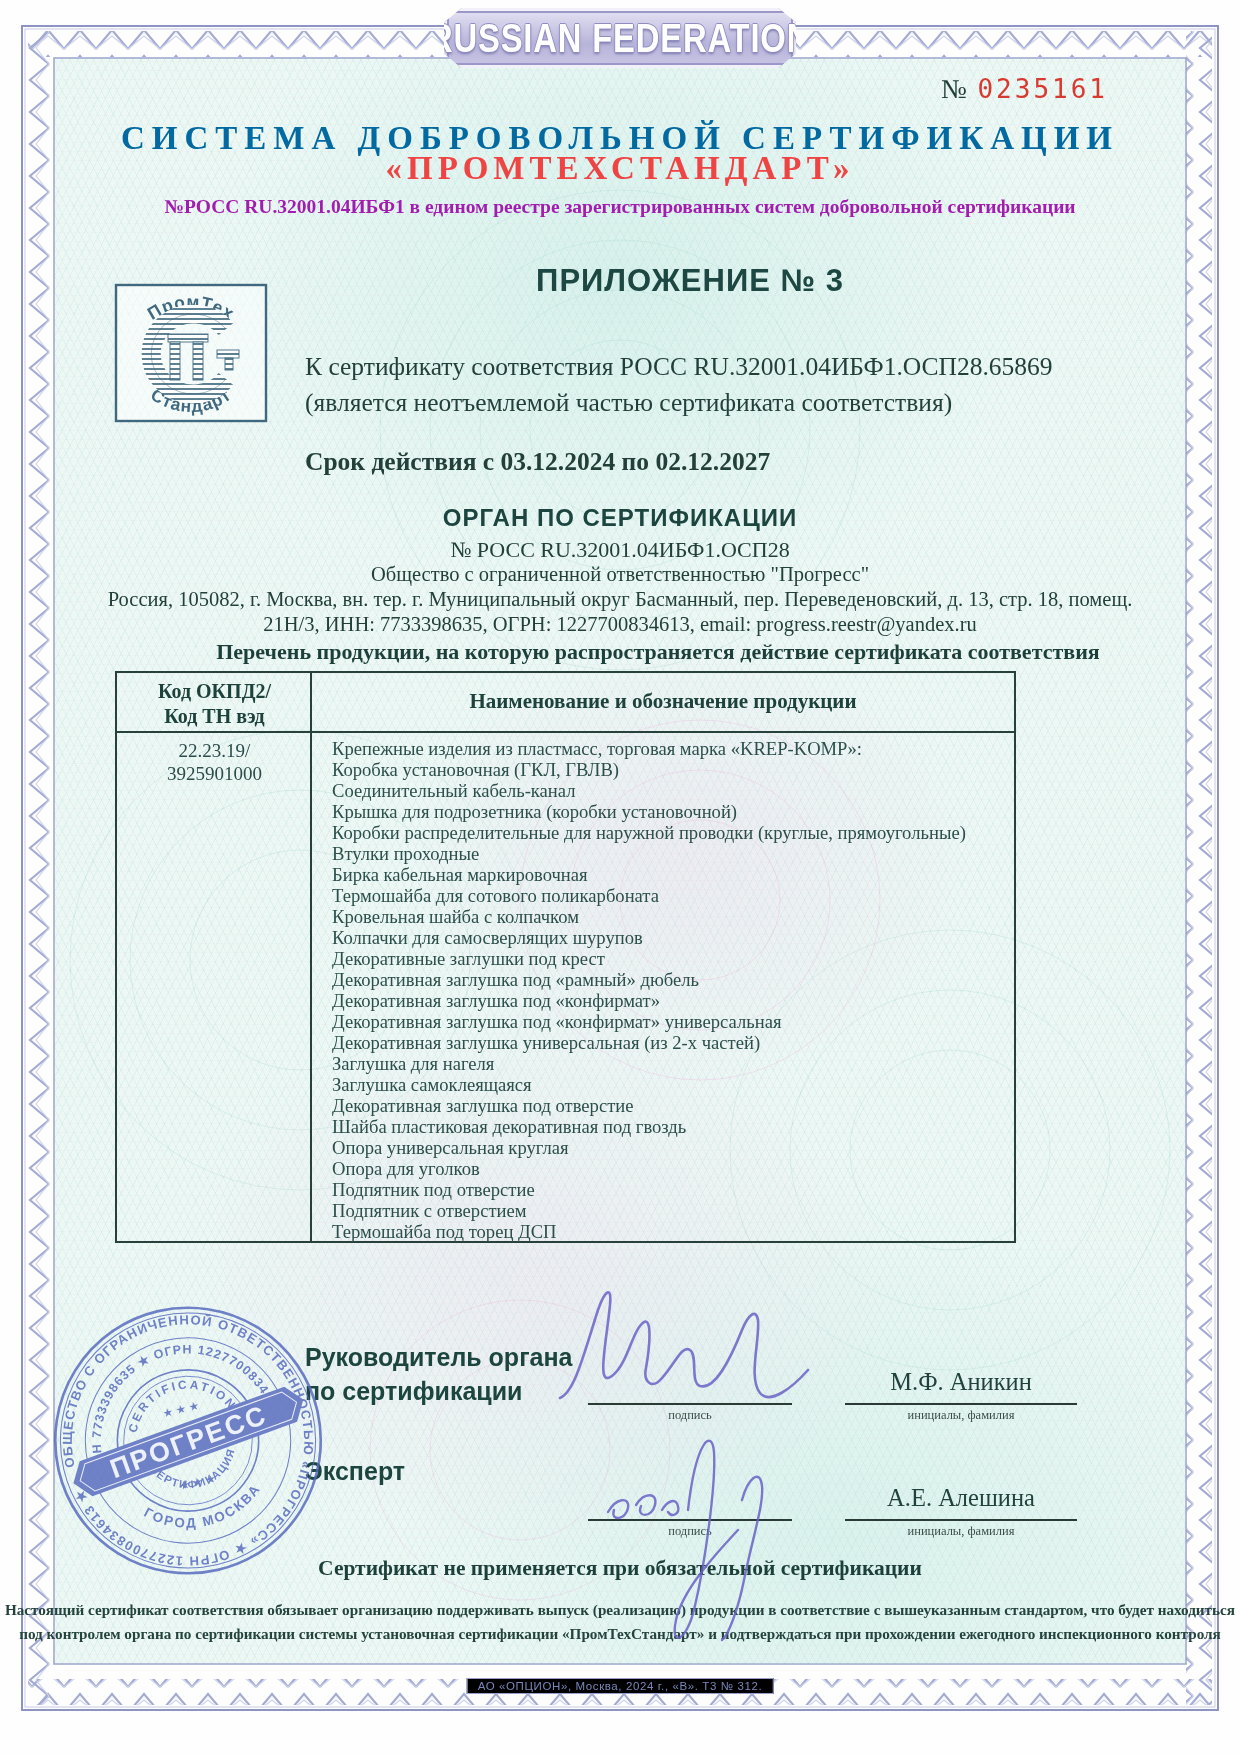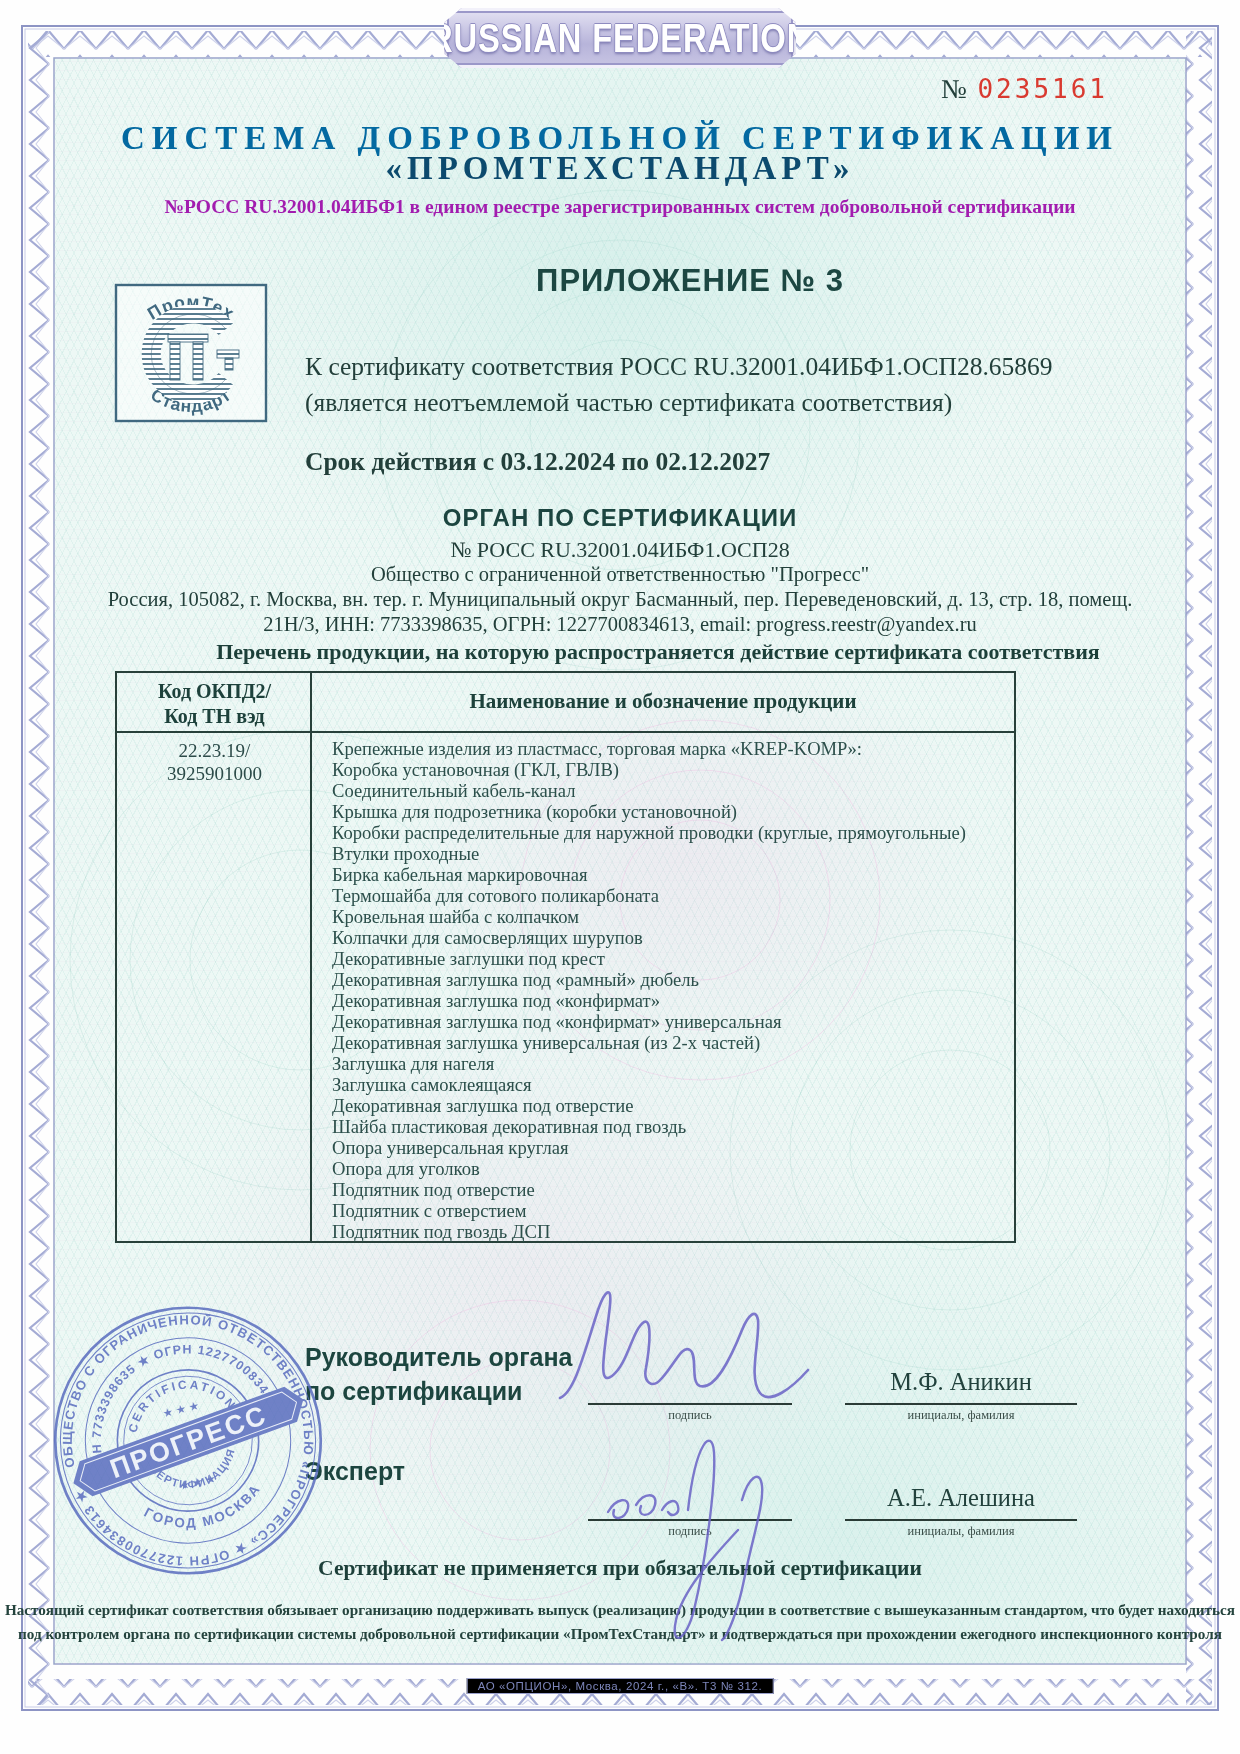--- a/index.html
+++ b/index.html
@@ -26,21 +26,21 @@
     clip-path:polygon(5% 0,95% 0,100% 24%,100% 76%,95% 100%,5% 100%,0 76%,0 24%);
     display:flex;align-items:center;justify-content:center;
     box-shadow:inset 0 0 0 3px #f2f1fa, inset 0 0 0 5px #9b98c9;}
   .badge-txt{font-family:"Liberation Sans",sans-serif;font-weight:800;font-size:40px;
     color:#ffffff;letter-spacing:1px;transform:scaleX(.82);white-space:nowrap;
     text-shadow:-1px 0 #8f8cc0,1px 0 #8f8cc0,0 -1px #8f8cc0,0 1px #8f8cc0,0 2px 3px #7b78ad;}
   
   .cert-no{top:74px;right:132px;font-size:27px;letter-spacing:2px;}
   .cert-no .num{color:#d93a30;font-family:"DejaVu Sans Mono",monospace;font-size:26px;letter-spacing:3px;}
   .title1{top:120px;font-size:33px;font-weight:600;letter-spacing:7px;color:#0369a1;}
-  .title2{top:150px;font-size:33px;font-weight:600;letter-spacing:5px;color:#0c4a6e;}
+  .title2{top:150px;font-size:33px;font-weight:600;letter-spacing:5px;color:#ef4444;}
   .registry{top:196px;font-size:19.5px;font-weight:700;color:#a21caf;}
   .agency{top:218px;font-size:24px;font-weight:700;letter-spacing:0.4px;color:#1d403a;}
   .appendix-title{top:263px;font-size:31px;font-weight:700;color:#1c4742;letter-spacing:1px;padding-left:70px;}
   .to-cert{left:305px;top:352px;font-size:25.5px;}
   .integral{left:305px;top:388px;font-size:25.5px;}
   .validity{left:305px;top:447px;font-size:25.5px;font-weight:600;}
   .org-heading{top:504px;font-size:24px;font-weight:700;color:#1c4540;letter-spacing:1px;}
   .org-number{top:537px;font-size:22px;}
   .org-name{top:563px;font-size:20.5px;}
   .addr1{top:588px;font-size:20.5px;}
@@ -210,21 +210,21 @@
         <div>Декоративная заглушка под «конфирмат» универсальная</div>
         <div>Декоративная заглушка универсальная (из 2-х частей)</div>
         <div>Заглушка для нагеля</div>
         <div>Заглушка самоклеящаяся</div>
         <div>Декоративная заглушка под отверстие</div>
         <div>Шайба пластиковая декоративная под гвоздь</div>
         <div>Опора универсальная круглая</div>
         <div>Опора для уголков</div>
         <div>Подпятник под отверстие</div>
         <div>Подпятник с отверстием</div>
-        <div>Подпятник под гвоздь ДСП</div>
+        <div>Термошайба под торец ДСП</div>
       </div>
   </div>
 
   <div class="abs role-head sans z">
     <div>Руководитель органа</div>
     <div>по сертификации</div>
   </div>
   <div class="abs role-expert sans z">Эксперт</div>
 
   <div class="abs sigline sl1 z"></div>
@@ -291,17 +291,17 @@
         <path d="M30,118 L240,118 L253,136 L240,154 L30,154 L17,136 Z" fill="#5468bd"></path>
         <path d="M34,122 L236,122 L246,136 L236,150 L34,150 L24,136 Z" fill="none" stroke="#e8ebf8" stroke-width="1"></path>
         <text x="135" y="145" text-anchor="middle" font-family="Liberation Sans, sans-serif" font-size="26" font-weight="800" fill="#eef0fa" letter-spacing="2">ПРОГРЕСС</text>
       </g>
     </svg>
   </div>
 
   <div class="abs ctr no-oblig z">Сертификат не применяется при обязательной сертификации</div>
   <div class="abs ctr fine z">
     <div>Настоящий сертификат соответствия обязывает организацию поддерживать выпуск (реализацию) продукции в соответствие с вышеуказанным стандартом, что будет находиться</div>
-    <div>под контролем органа по сертификации системы добровольной сертификации «ПромТехСтандарт» и подтверждаться при прохождении ежегодного инспекционного контроля</div>
+    <div>под контролем органа по сертификации системы установочная сертификации «ПромТехСтандарт» и подтверждаться при прохождении ежегодного инспекционного контроля</div>
   </div>
   <div class="abs printer">АО «ОПЦИОН», Москва, 2024 г., «В». Т3 № 312.</div>
 
 </div>
 
 </body></html>

